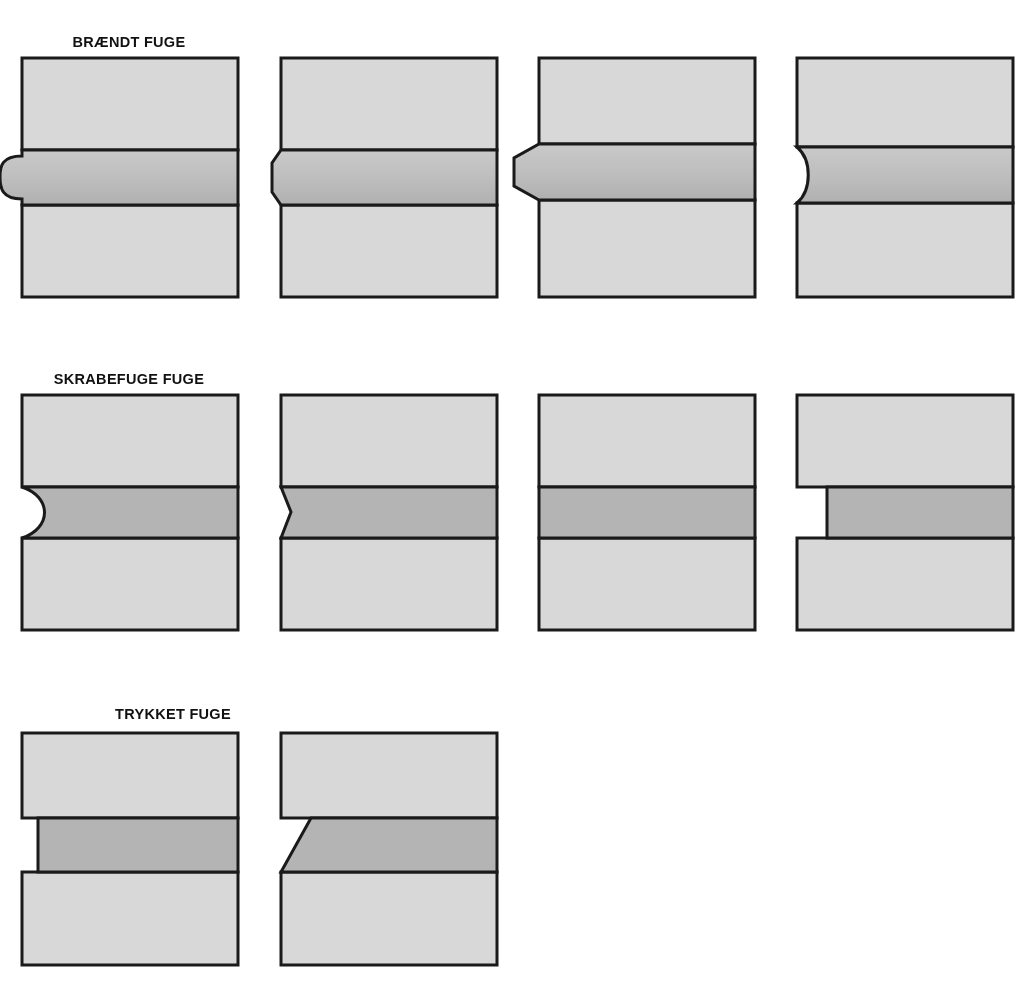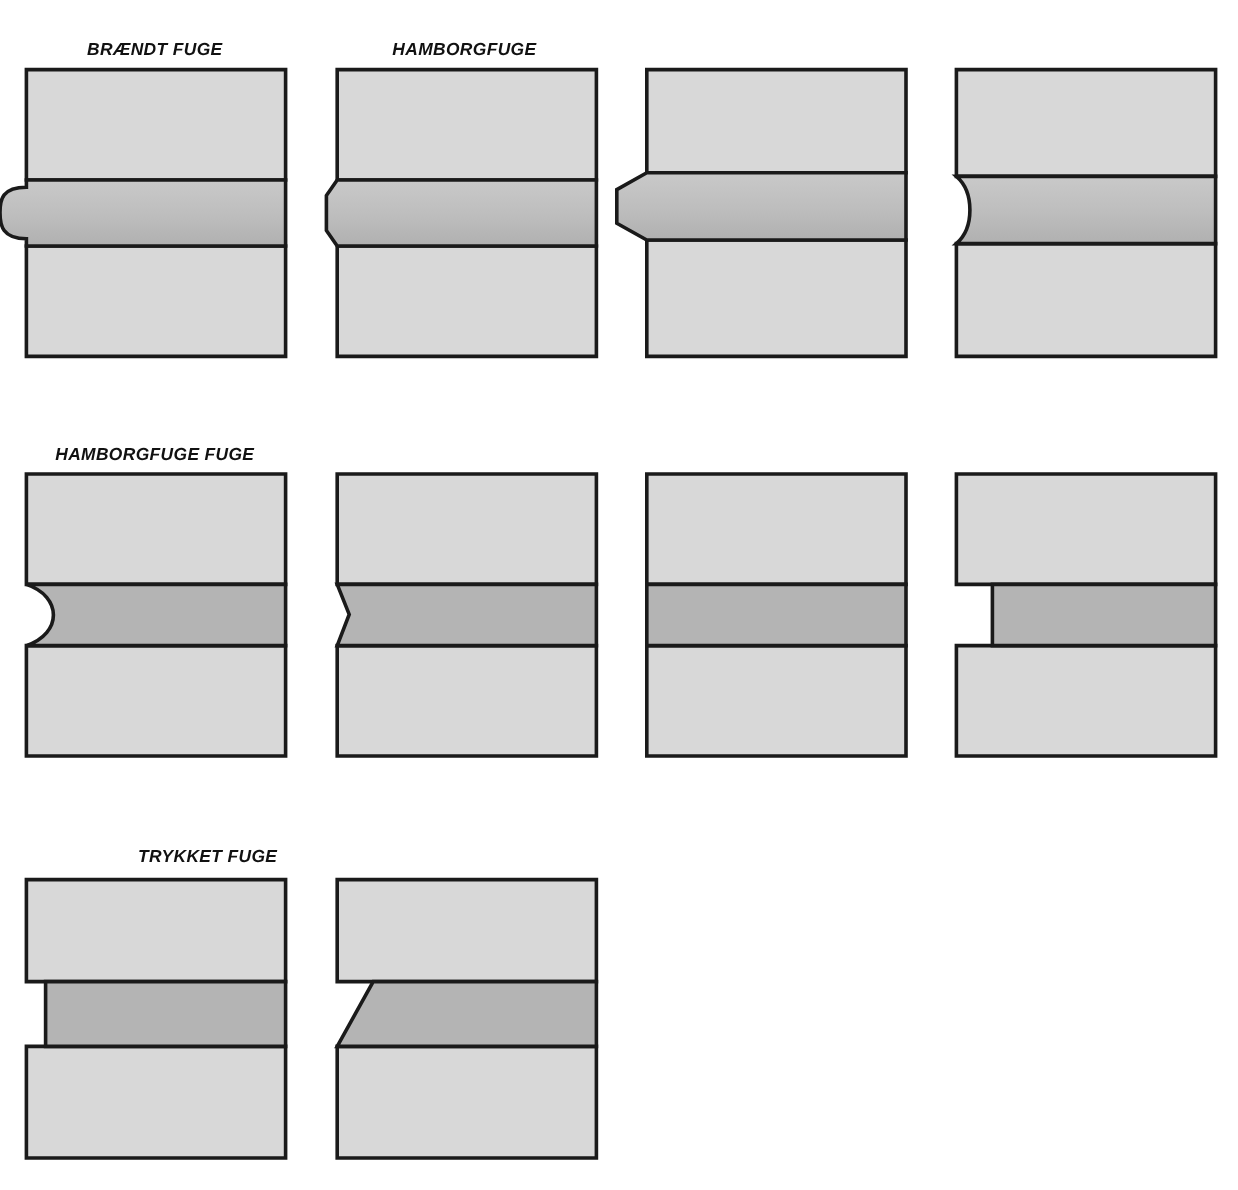--- a/index.html
+++ b/index.html
@@ -34,40 +34,36 @@
   .joint-title {
     font-size: 14.5px;
     font-weight: bold;
     letter-spacing: 0.3px;
     color: #111111;
     text-align: center;
     font-family: "Liberation Sans", sans-serif;
     height: 20px;
     line-height: 20px;
     white-space: nowrap;
-    font-style: italic;
   }
 </style>
 </head>
 <body>
 
 <div id="joint-chart">
 
   <div class="joint-row" style="top:32px;">
     <div class="joint-cell">
       <div class="joint-title">BRÆNDT FUGE</div>
     </div>
-    <div class="joint-cell">
-      <div class="joint-title">HAMBORGFUGE</div>
-    </div>
   </div>
 
   <div class="joint-row" style="top:369px;">
     <div class="joint-cell">
-      <div class="joint-title">HAMBORGFUGE FUGE</div>
+      <div class="joint-title">SKRABEFUGE FUGE</div>
     </div>
   </div>
 
   <div class="joint-row" style="top:704px;margin-left:44px;">
     <div class="joint-cell">
       <div class="joint-title">TRYKKET FUGE</div>
     </div>
     <div class="joint-cell"></div>
     <div class="joint-cell"></div>
   </div>

